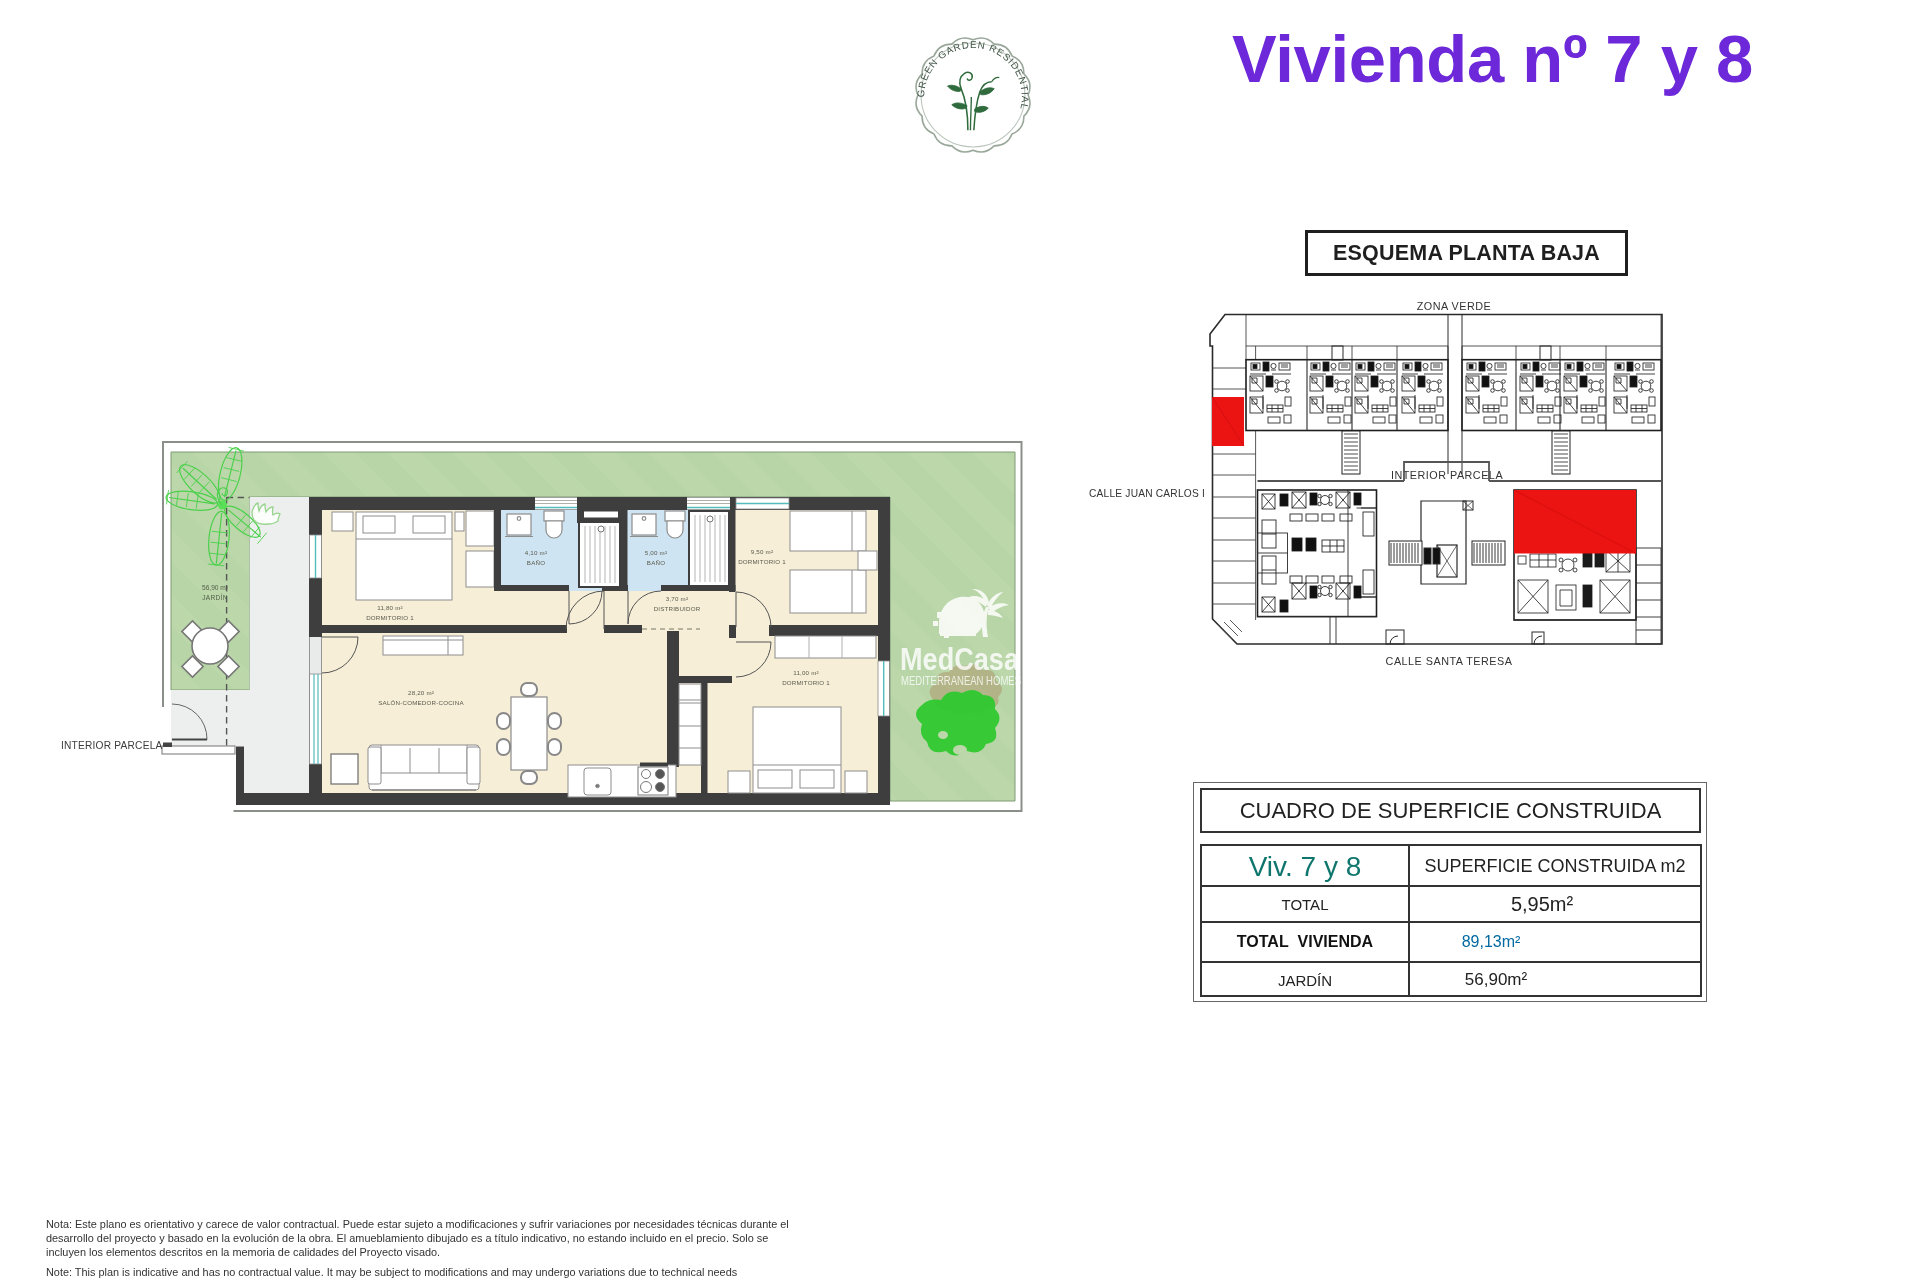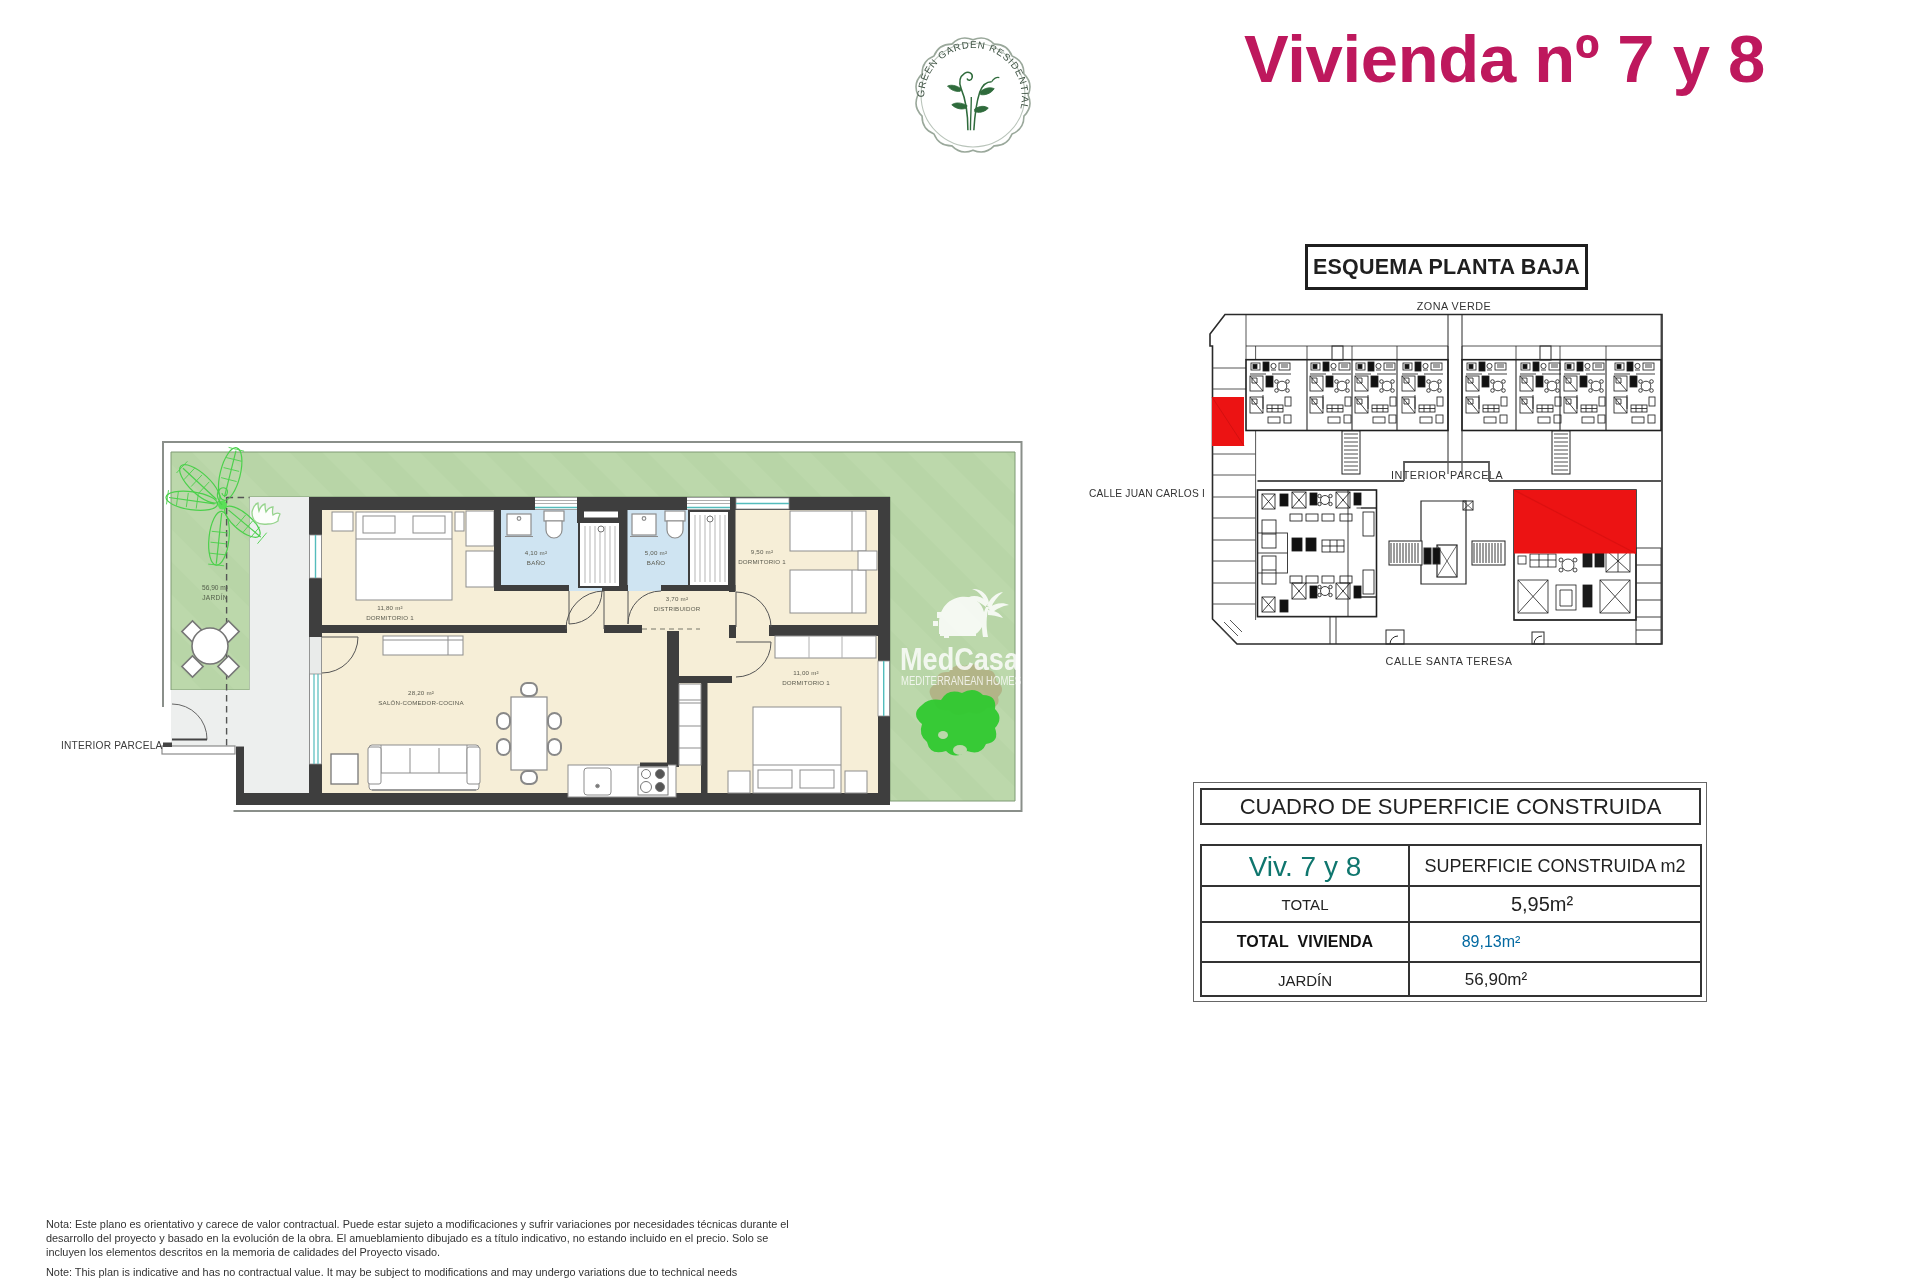--- a/index.html
+++ b/index.html
@@ -3,21 +3,21 @@
 <meta charset="utf-8">
 <style>
   html,body{margin:0;padding:0;background:#ffffff;width:1920px;height:1280px;overflow:hidden;}
   *{box-sizing:border-box;}
   body{font-family:"Liberation Sans", sans-serif;position:relative;}
   .abs{position:absolute;}
 </style>
 </head>
 <body>
 
-<div class="abs" style="left:1232px;top:20px;width:520px;font-size:67px;font-weight:bold;color:#be185d;white-space:nowrap;letter-spacing:-0.3px;margin-left:12px;">Vivienda nº 7 y 8</div>
+<div class="abs" style="left:1232px;top:20px;width:520px;font-size:67px;font-weight:bold;color:#6d28d9;white-space:nowrap;letter-spacing:-0.3px;">Vivienda nº 7 y 8</div>
 
 <div class="abs" style="left:903px;top:25px;">
 <svg width="140" height="140" viewBox="0 0 132 132">
 
 <path d="M66.0,14.0 Q77.3,9.1 85.9,18.0 Q98.2,17.8 102.8,29.2 Q114.2,33.8 114.0,46.1 Q122.9,54.7 118.0,66.0 Q122.9,77.3 114.0,85.9 Q114.2,98.2 102.8,102.8 Q98.2,114.2 85.9,114.0 Q77.3,122.9 66.0,118.0 Q54.7,122.9 46.1,114.0 Q33.8,114.2 29.2,102.8 Q17.8,98.2 18.0,85.9 Q9.1,77.3 14.0,66.0 Q9.1,54.7 18.0,46.1 Q17.8,33.8 29.2,29.2 Q33.8,17.8 46.1,18.0 Q54.7,9.1 66.0,14.0 Z" fill="none" stroke="#9aa89b" stroke-width="1.5"></path>
 <circle cx="66" cy="66" r="49" fill="none" stroke="#b9c4ba" stroke-width="1"></circle>
 
 <defs>
         <path id="logoarc" d="M23,84 A46,46 0 1 1 109,84"></path>
       </defs>
@@ -566,26 +566,26 @@
 </g>
 
 <rect x="1212" y="397" width="32" height="49" fill="#ec1313"></rect>
 <path d="M1212,397 L1244,446" stroke="#d40f0f" stroke-width="1"></path>
 
 <rect x="1514" y="490" width="122" height="63.5" fill="#ec1313"></rect>
 <path d="M1514,490 L1636,553.5" stroke="#dc1010" stroke-width="1.2"></path>
 </svg>
 </div>
 
-<div class="abs" style="left:1305px;top:244px;width:283px;height:46px;border:3px solid #1f1f1f;display:flex;align-items:center;justify-content:center;font-size:21.5px;font-weight:bold;color:#1f1f1f;letter-spacing:0.2px;white-space:nowrap;">ESQUEMA PLANTA BAJA</div>
+<div class="abs" style="left:1305px;top:230px;width:323px;height:46px;border:3px solid #1f1f1f;display:flex;align-items:center;justify-content:center;font-size:21.5px;font-weight:bold;color:#1f1f1f;letter-spacing:0.2px;white-space:nowrap;">ESQUEMA PLANTA BAJA</div>
 
 <div class="abs" style="left:61px;top:740px;font-size:10.2px;color:#3c3c3c;letter-spacing:0.2px;">INTERIOR PARCELA</div>
 
 <div class="abs" style="left:1193px;top:782px;width:514px;height:220px;border:1px solid #666;"></div>
-<div class="abs" style="left:1200px;top:788px;width:501px;height:37px;border:2px solid #333;display:flex;align-items:center;justify-content:center;font-size:22px;color:#222;">CUADRO DE SUPERFICIE CONSTRUIDA</div>
+<div class="abs" style="left:1200px;top:788px;width:501px;height:45px;border:2px solid #333;display:flex;align-items:center;justify-content:center;font-size:22px;color:#222;">CUADRO DE SUPERFICIE CONSTRUIDA</div>
 <div class="abs" style="left:1200px;top:844px;width:502px;height:153px;border:2px solid #333;">
 
   <div class="abs" style="left:206px;top:0;width:2px;height:149px;background:#333;"></div>
 
   <div class="abs" style="left:0;top:39px;width:498px;height:2px;background:#333;"></div>
   <div class="abs" style="left:0;top:75px;width:498px;height:2px;background:#333;"></div>
   <div class="abs" style="left:0;top:115px;width:498px;height:2px;background:#333;"></div>
 
   <div class="abs" style="left:0;top:2px;width:206px;height:37px;display:flex;align-items:center;justify-content:center;font-size:28px;color:#0f766e;">Viv. 7 y 8</div>
 

